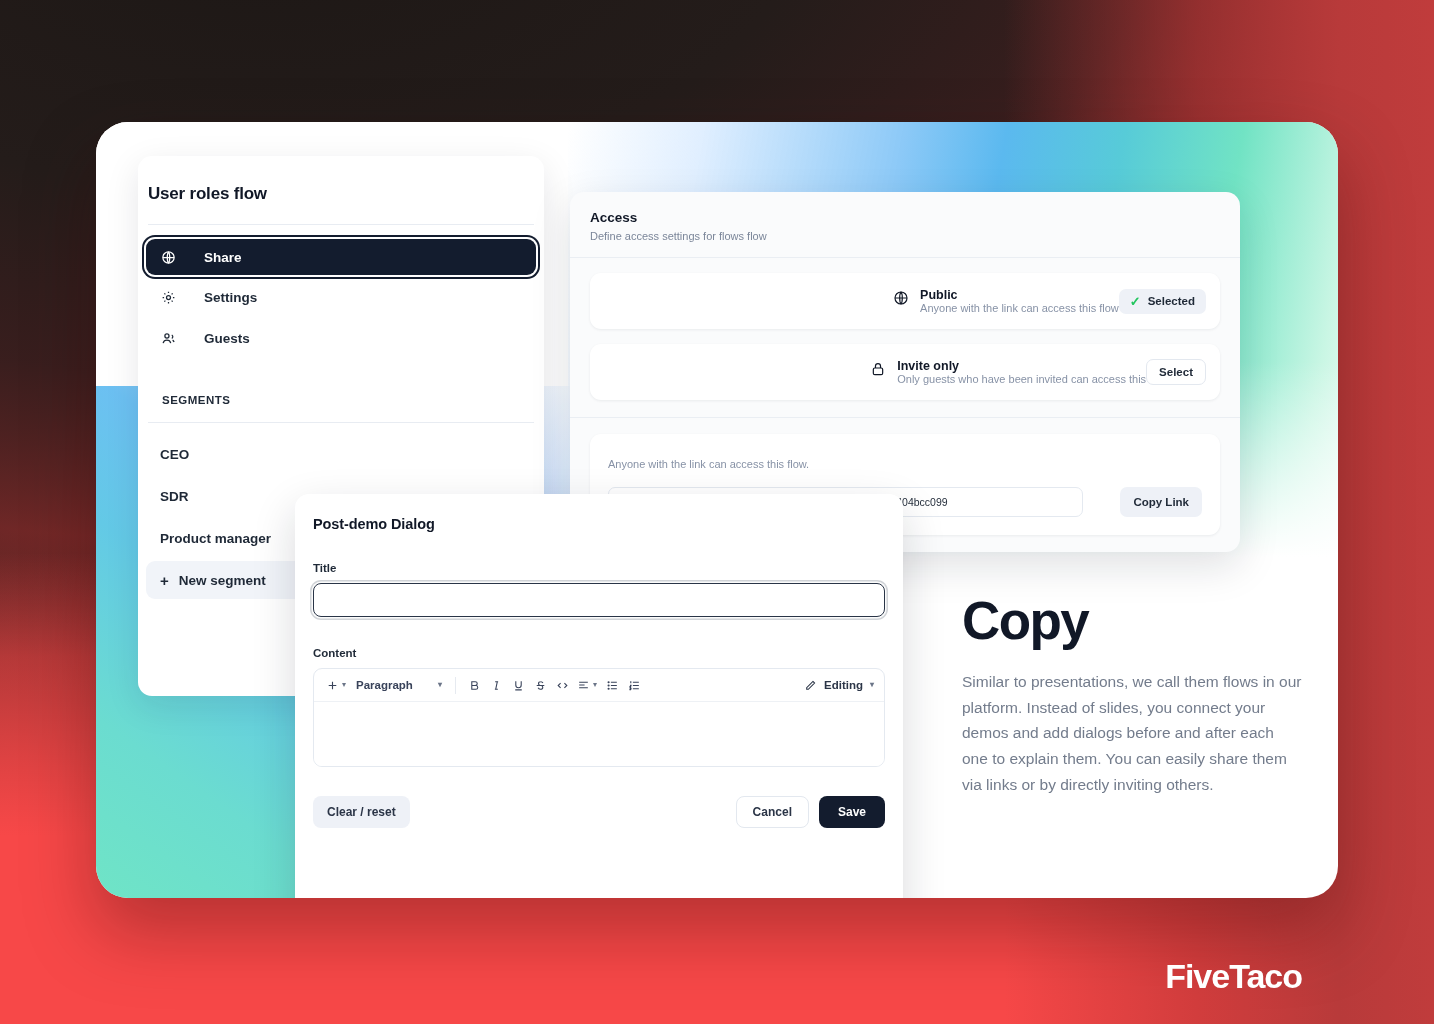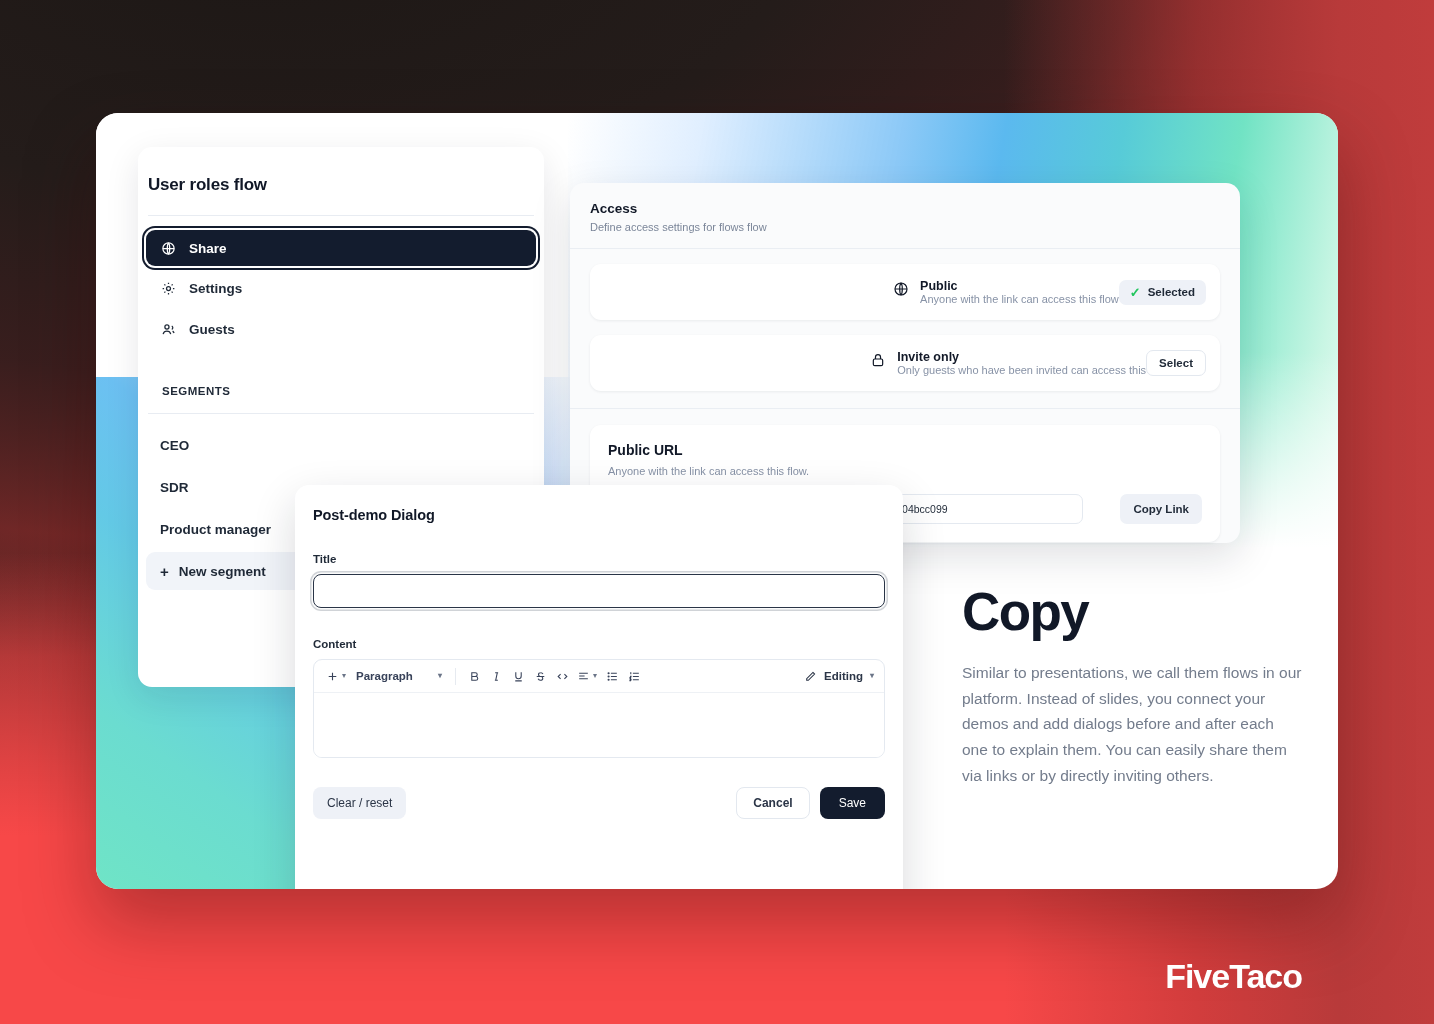--- a/index.html
+++ b/index.html
@@ -24,23 +24,23 @@
     position: absolute; left:0; right:0; bottom:0; height: 46%;
     background: linear-gradient(180deg, rgba(247,72,72,0) 0%, rgba(247,72,72,0.55) 22%, #f74848 60%);
   }
   .bg-red-right {
     position: absolute; top:0; bottom:0; right:0; width: 30%;
     background: linear-gradient(90deg, rgba(247,72,72,0) 0%, rgba(190,55,55,0.65) 45%, #b83a3a 78%, #c03c3c 100%);
   }
 
   
   .app-card {
-    position: absolute; left: 96px; top: 113px;
+    position: absolute; left: 96px; top: 122px;
     width: 1242px; height: 776px;
-    border-radius: 22px;
+    border-radius: 32px;
     background: #ffffff;
     box-shadow: 0 34px 70px rgba(60,10,10,0.34);
     overflow: hidden;
   }
   .card-grad-tr {
     position: absolute; top: 0; right: 0; width: 62%; height: 56%;
     background: linear-gradient(100deg,
         rgba(255,255,255,0) 0%,
         rgba(219,236,255,0.85) 16%,
         #8cc9f7 40%,
@@ -86,21 +86,21 @@
   }
   .flow-title {
     font-size: 17px; font-weight: 700; color: #111827;
     letter-spacing: -0.2px; padding: 0 10px 0 10px;
   }
   .sep {
     height: 1px; background: #e8ecf2; margin: 20px 10px 0 10px;
   }
   .nav-list { padding: 14px 8px 0 8px; }
   .nav-item {
-    display: flex; align-items: center; gap: 13px;
+    display: flex; align-items: center; gap: 28px;
     height: 38px; padding: 0 14px; border-radius: 9px;
     font-size: 13.5px; font-weight: 600; color: #1f2937;
     cursor: pointer; margin-bottom: 3px;
   }
   .nav-item.active {
     background: #131c2e; color: #ffffff;
     box-shadow: 0 0 0 2px #ffffff, 0 0 0 4px #131c2e;
     height: 36px;
   }
   .nav-item .ic { width: 16px; height: 16px; display:inline-flex; align-items:center; justify-content:center; }
@@ -224,32 +224,32 @@
   .tb-editing {
     display:flex; align-items:center; gap: 7px; cursor:pointer;
     font-size: 11.5px; font-weight:700; color:#2b3547; padding-right: 2px;
   }
   .tb-editing svg { width: 13px; height:13px; }
   .editor-area { height: 64px; background:#fff; }
 
   .dlg-footer { display:flex; align-items:center; margin-top: 29px; }
   .btn-clear {
     background:#eef1f7; border:none; border-radius:8px; height:32px;
-    padding: 0 14px; font-size:12px; font-weight:400; color:#2b3547;
+    padding: 0 14px; font-size:12px; font-weight:700; color:#2b3547;
     cursor:pointer; font-family:inherit;
   }
   .footer-right { margin-left:auto; display:flex; gap: 10px; }
   .btn-cancel {
     background:#fff; border:1px solid #e3e8ef; border-radius:8px; height:32px;
     padding: 0 16px; font-size:12px; font-weight:600; color:#2b3547;
     cursor:pointer; font-family:inherit;
   }
   .btn-save {
     background:#131c2e; border:none; border-radius:8px; height:32px;
-    padding: 0 19px; font-size:12px; font-weight:400; color:#ffffff;
+    padding: 0 19px; font-size:12px; font-weight:700; color:#ffffff;
     cursor:pointer; font-family:inherit;
   }
 
   
   .copy-block {
     position: absolute; left: 866px; top: 472px; width: 340px;
   }
   .copy-h1 {
     font-size: 53px; font-weight: 700; color:#111827; letter-spacing:-1.6px;
     line-height: 1;
@@ -370,21 +370,20 @@
             <div class="acc-name">Invite only</div>
             <div class="acc-desc">Only guests who have been invited can access this</div>
           </div>
         </div>
         <button class="btn-select">Select</button>
       </div>
 
       <div class="access-hr2"></div>
 
       <div class="url-card">
-        <div class="url-title">Public URL</div>
         <div class="url-sub">Anyone with the link can access this flow.</div>
         <div class="url-row">
           <input class="url-input" type="text" readonly="" value="https://demoshake.com/flow/093e130a-67f1-41aa-8b8e-cc0404bcc099" style="">
           <button class="btn-copy">Copy Link</button>
         </div>
       </div>
     </div>
 
     <div class="dialog-panel">
       <div class="dlg-title">Post-demo Dialog</div>

